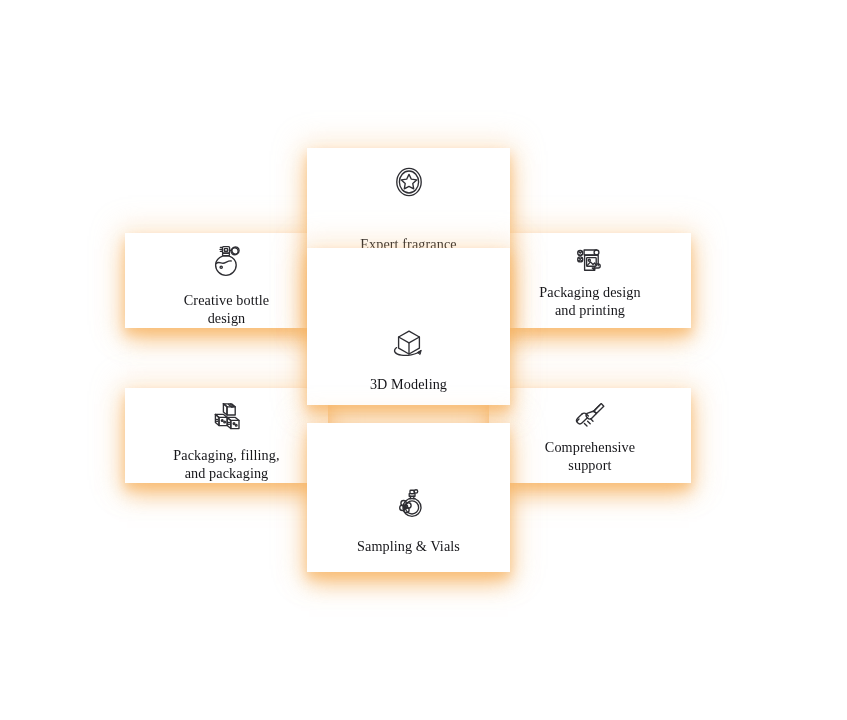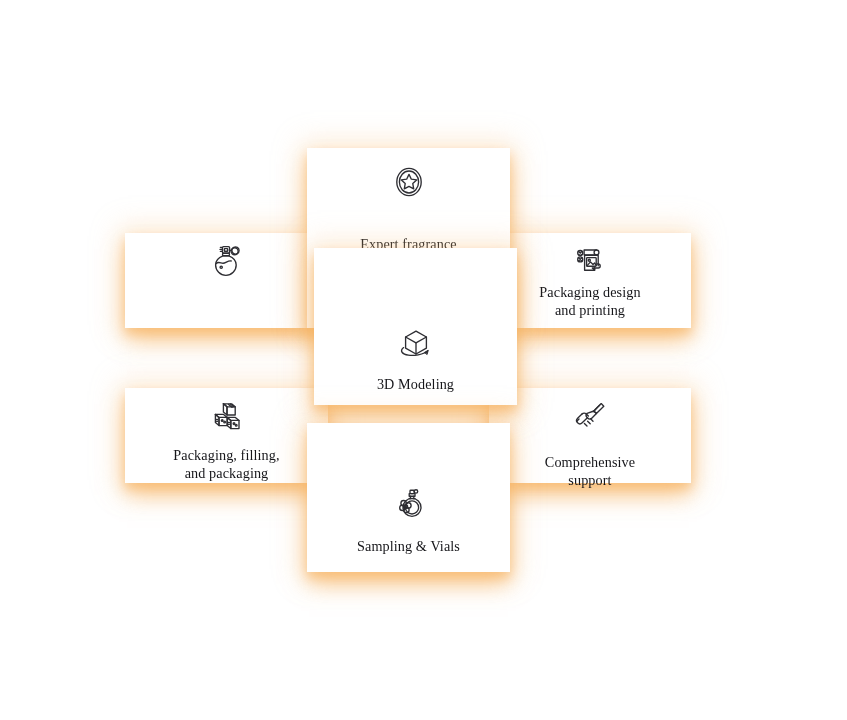--- a/index.html
+++ b/index.html
@@ -76,36 +76,36 @@
   }
   #card-bottle .card-label { margin-top: 11px; }
 
   #card-packaging {
     left: 489px; top: 233px; width: 202px; height: 95px;
     padding-top: 8px;
   }
   #card-packaging .card-label { margin-top: 3px; }
 
   #card-3d {
-    left: 314px; top: 248px; width: 203px; height: 157px;
+    left: 307px; top: 248px; width: 203px; height: 157px;
     padding-top: 76px;
   }
   #card-3d .card-label { margin-top: 12px; }
 
   #card-production {
     left: 125px; top: 388px; width: 203px; height: 95px;
     padding-top: 9px;
   }
   #card-production .card-label { margin-top: 10px; }
 
   #card-support {
     left: 489px; top: 388px; width: 202px; height: 95px;
     padding-top: 9px;
   }
-  #card-support .card-label { margin-top: 17px; }
+  #card-support .card-label { margin-top: 2px; }
 
   #card-sampling {
     left: 307px; top: 423px; width: 203px; height: 149px;
     padding-top: 63px;
   }
   #card-sampling .card-label { margin-top: 12px; }
 </style>
 </head>
 <body>
 
@@ -133,20 +133,22 @@
         <path d="M22.6 9.4 h2.3 a3.6 3.6 0 1 1 0 0.2"></path>
         <circle cx="27.6" cy="10.2" r="3.5"></circle>
         <rect x="15.6" y="12.2" width="6.8" height="2.6" rx="0.7"></rect>
         <path d="M16.0 14.8 c-4.5 1.7 -7.4 5.1 -7.4 9.2
                  a10.3 10.3 0 0 0 20.6 0
                  c0 -4.1 -2.9 -7.5 -7.4 -9.2 Z"></path>
         <path d="M9.1 22.6 c2.4 -2.5 4.6 -0.4 6.9 -0.4 c2.6 0 5.3 -3.1 8.2 -2.2"></path>
         <circle cx="14.2" cy="26.2" r="1.15"></circle>
       </svg>
     </span>
+    <span class="card-label">Creative bottle
+design</span>
   </div>
 
   <div class="card col-side" id="card-packaging">
     <span class="card-icon">
       <svg width="40" height="40" viewBox="0 0 40 40" aria-hidden="true">
         <circle cx="10.2" cy="12.0" r="2.5"></circle>
         <path d="M8.6 10.4 L11.8 13.6 M11.8 10.4 L8.6 13.6"></path>
         <circle cx="10.2" cy="18.4" r="2.5"></circle>
         <path d="M8.6 16.8 L11.8 20.0 M11.8 16.8 L8.6 20.0"></path>
         <path d="M14.1 9.0 h12.4 a2.4 2.4 0 0 1 0 4.8 h-12.4 Z"></path>

